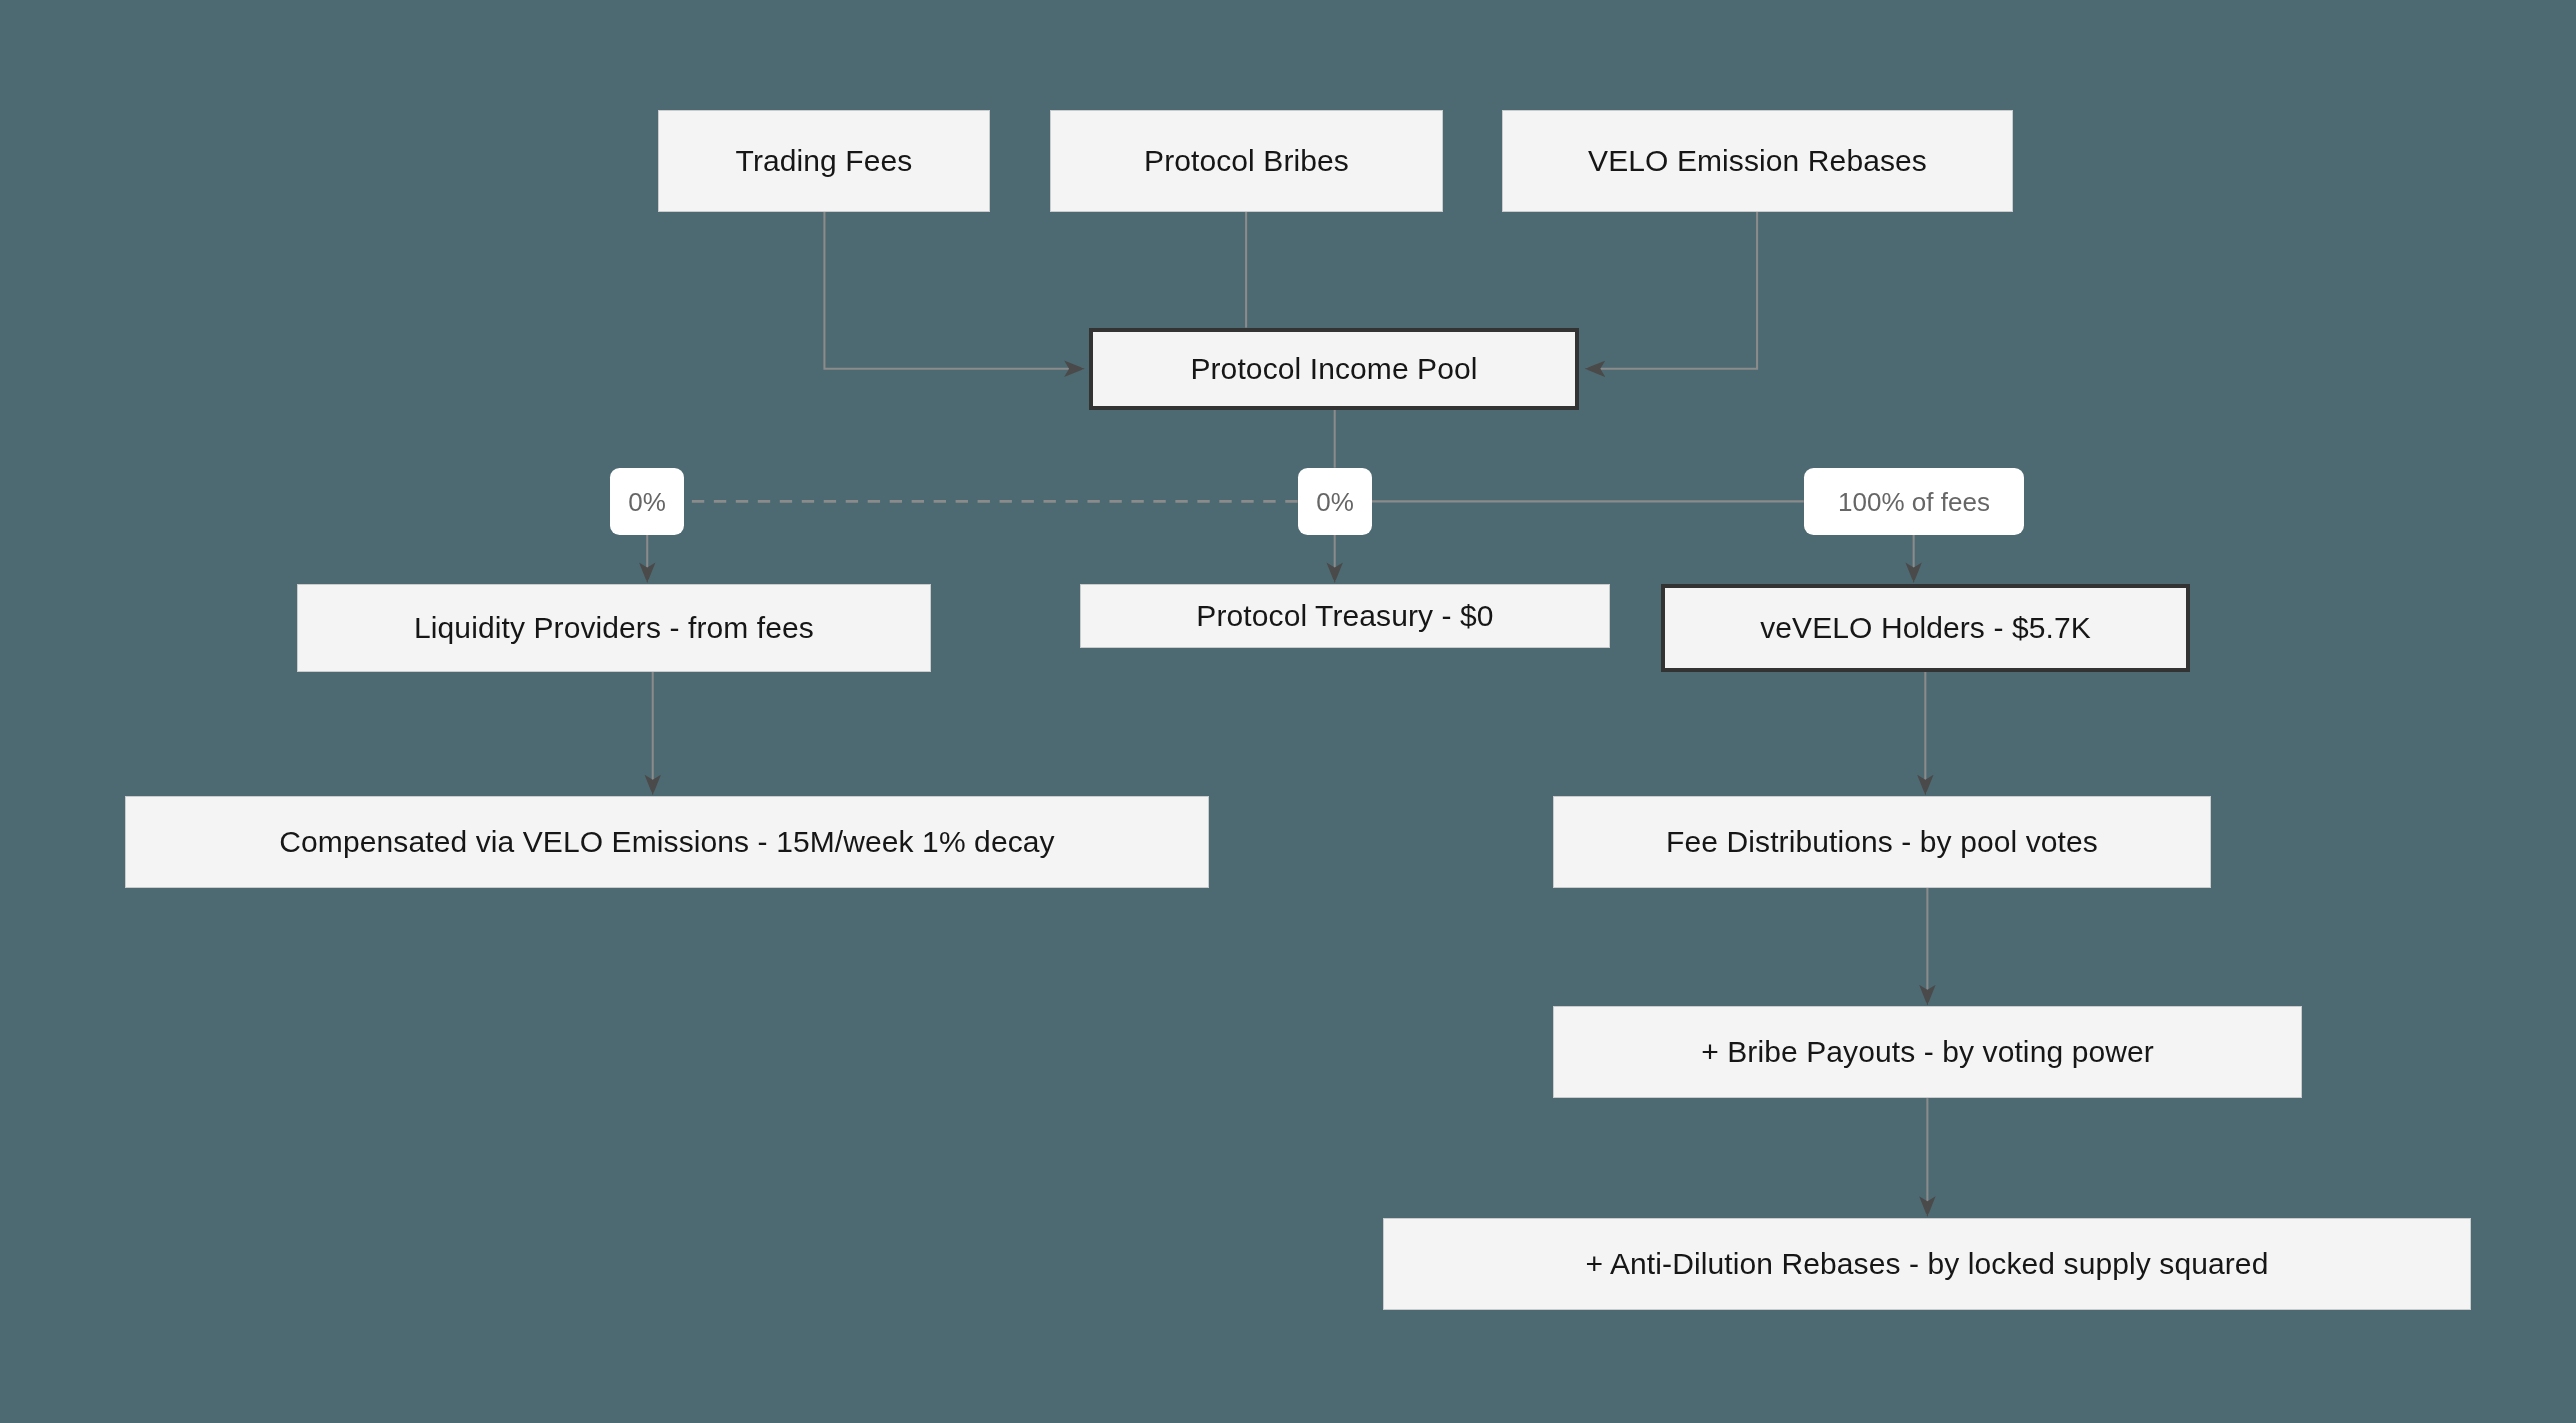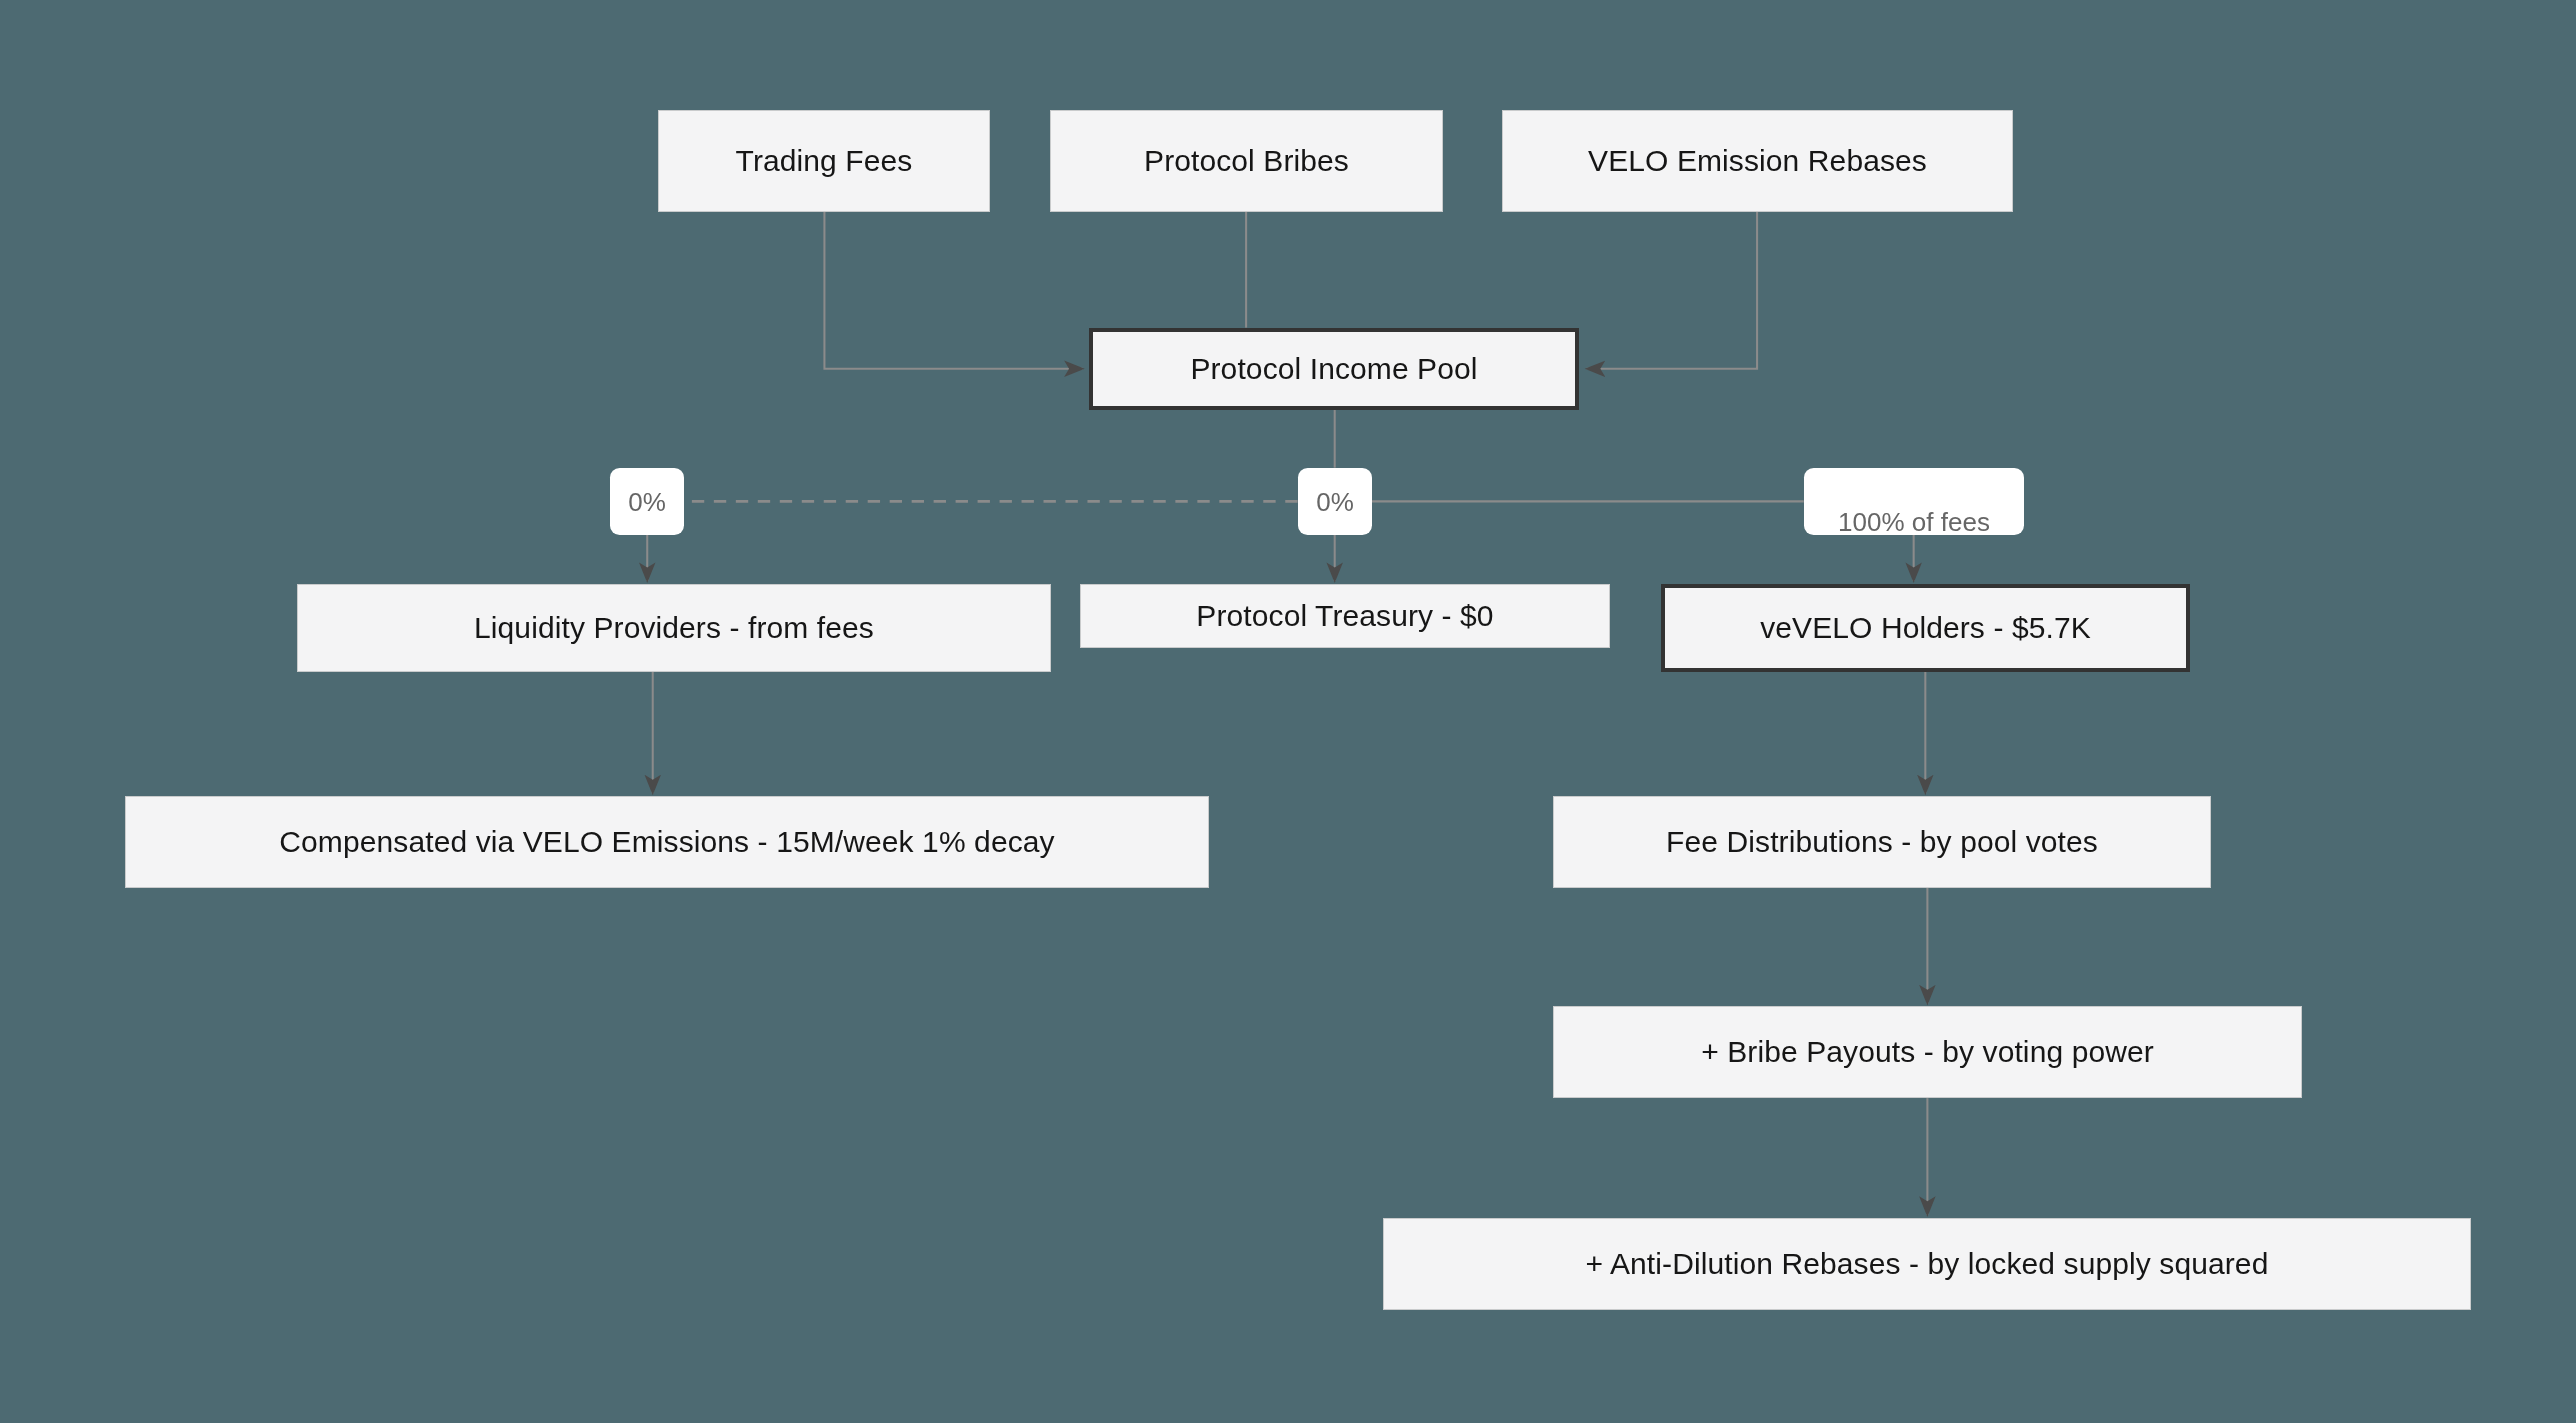--- a/index.html
+++ b/index.html
@@ -91,21 +91,21 @@
   </div>
 
   <div class="node" style="left:1502px;top:110px;width:511px;height:102px;">
     <span>VELO Emission Rebases</span>
   </div>
 
   <div class="node highlight" style="left:1089px;top:328px;width:490px;height:82px;">
     <span>Protocol Income Pool</span>
   </div>
 
-  <div class="node" style="left:297px;top:584px;width:754px;height:88px;">
+  <div class="node" style="left:297px;top:584px;width:634px;height:88px;">
     <span>Liquidity Providers - from fees</span>
   </div>
 
   <div class="node" style="left:1070px;top:584px;width:530px;height:64px;margin-left:10px;">
     <span>Protocol Treasury - $0</span>
   </div>
 
   <div class="node highlight" style="left:1661px;top:584px;width:529px;height:88px;">
     <span>veVELO Holders - $5.7K</span>
   </div>
@@ -127,18 +127,18 @@
   </div>
 
   <div class="edge-label" style="left:610px;top:468px;width:74px;height:67px;">
     <span>0%</span>
   </div>
 
   <div class="edge-label" style="left:1298px;top:468px;width:74px;height:67px;">
     <span>0%</span>
   </div>
 
-  <div class="edge-label" style="left:1804px;top:468px;width:220px;height:67px;align-items:flex-end;">
+  <div class="edge-label" style="left:1804px;top:468px;width:220px;height:67px;">
     <span>100% of fees</span>
   </div>
 
 </div>
 
 
 </body></html>

